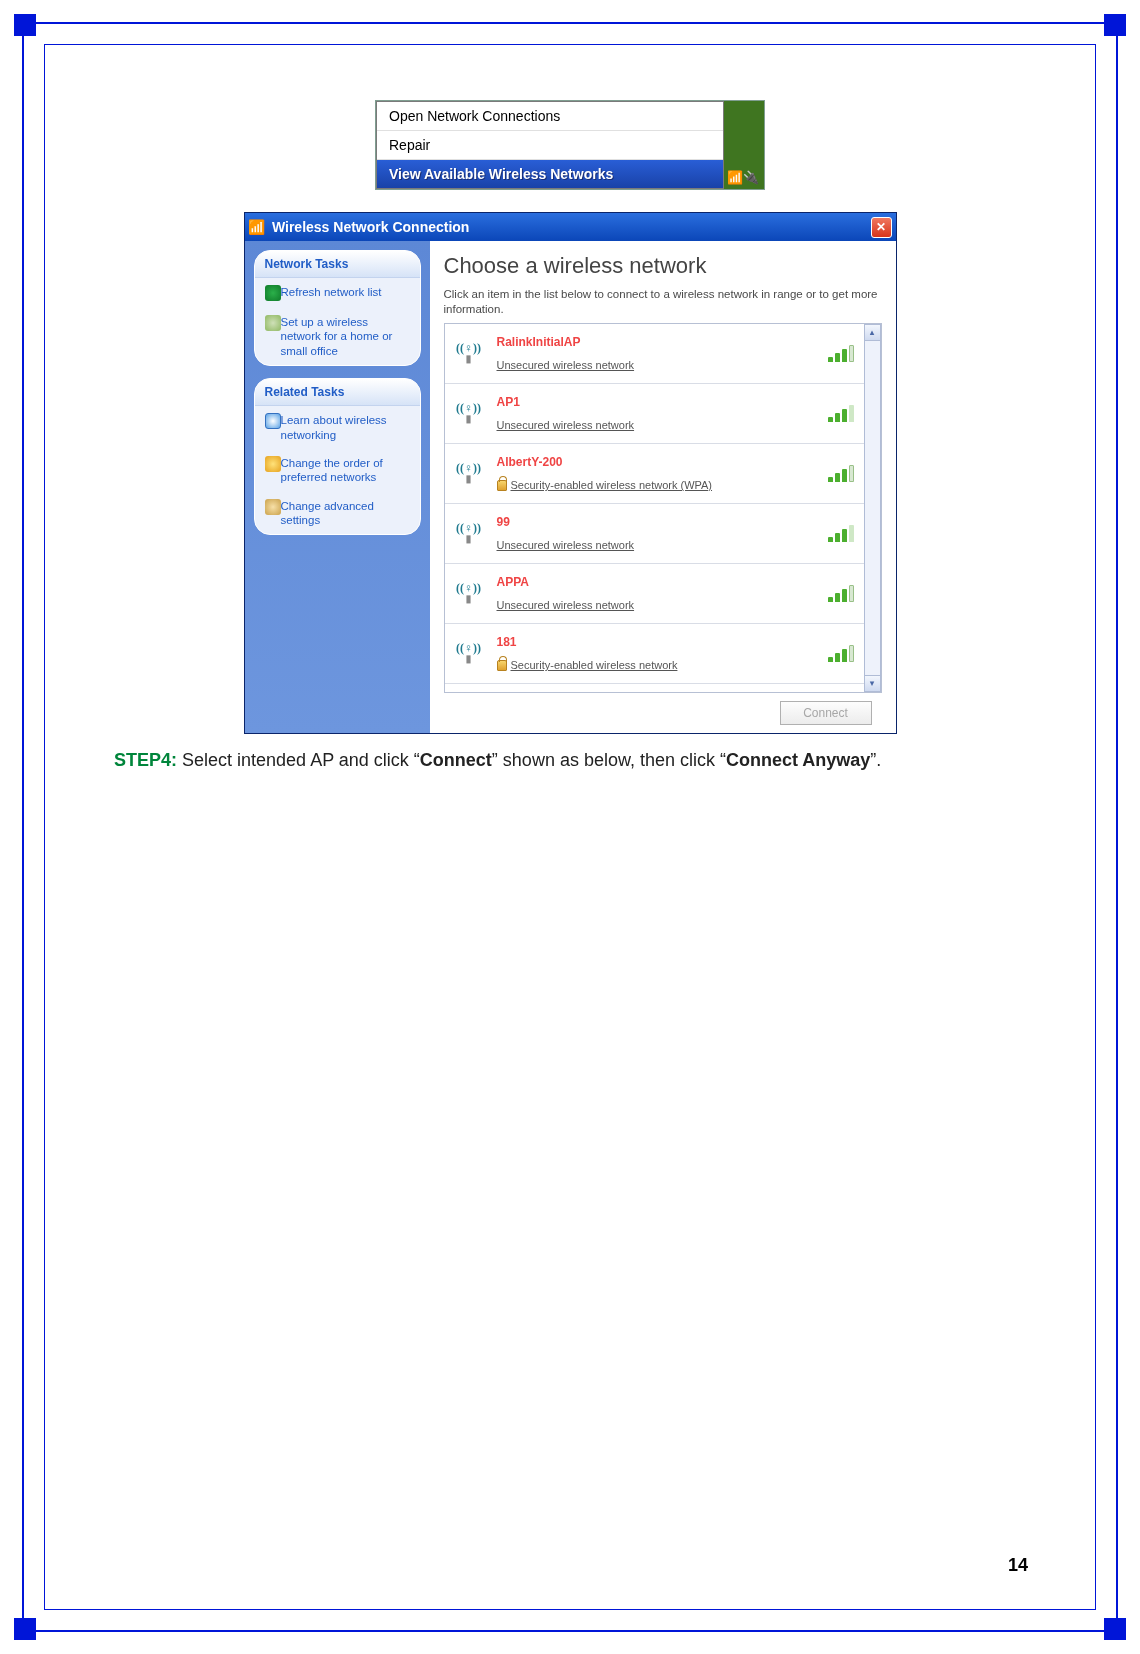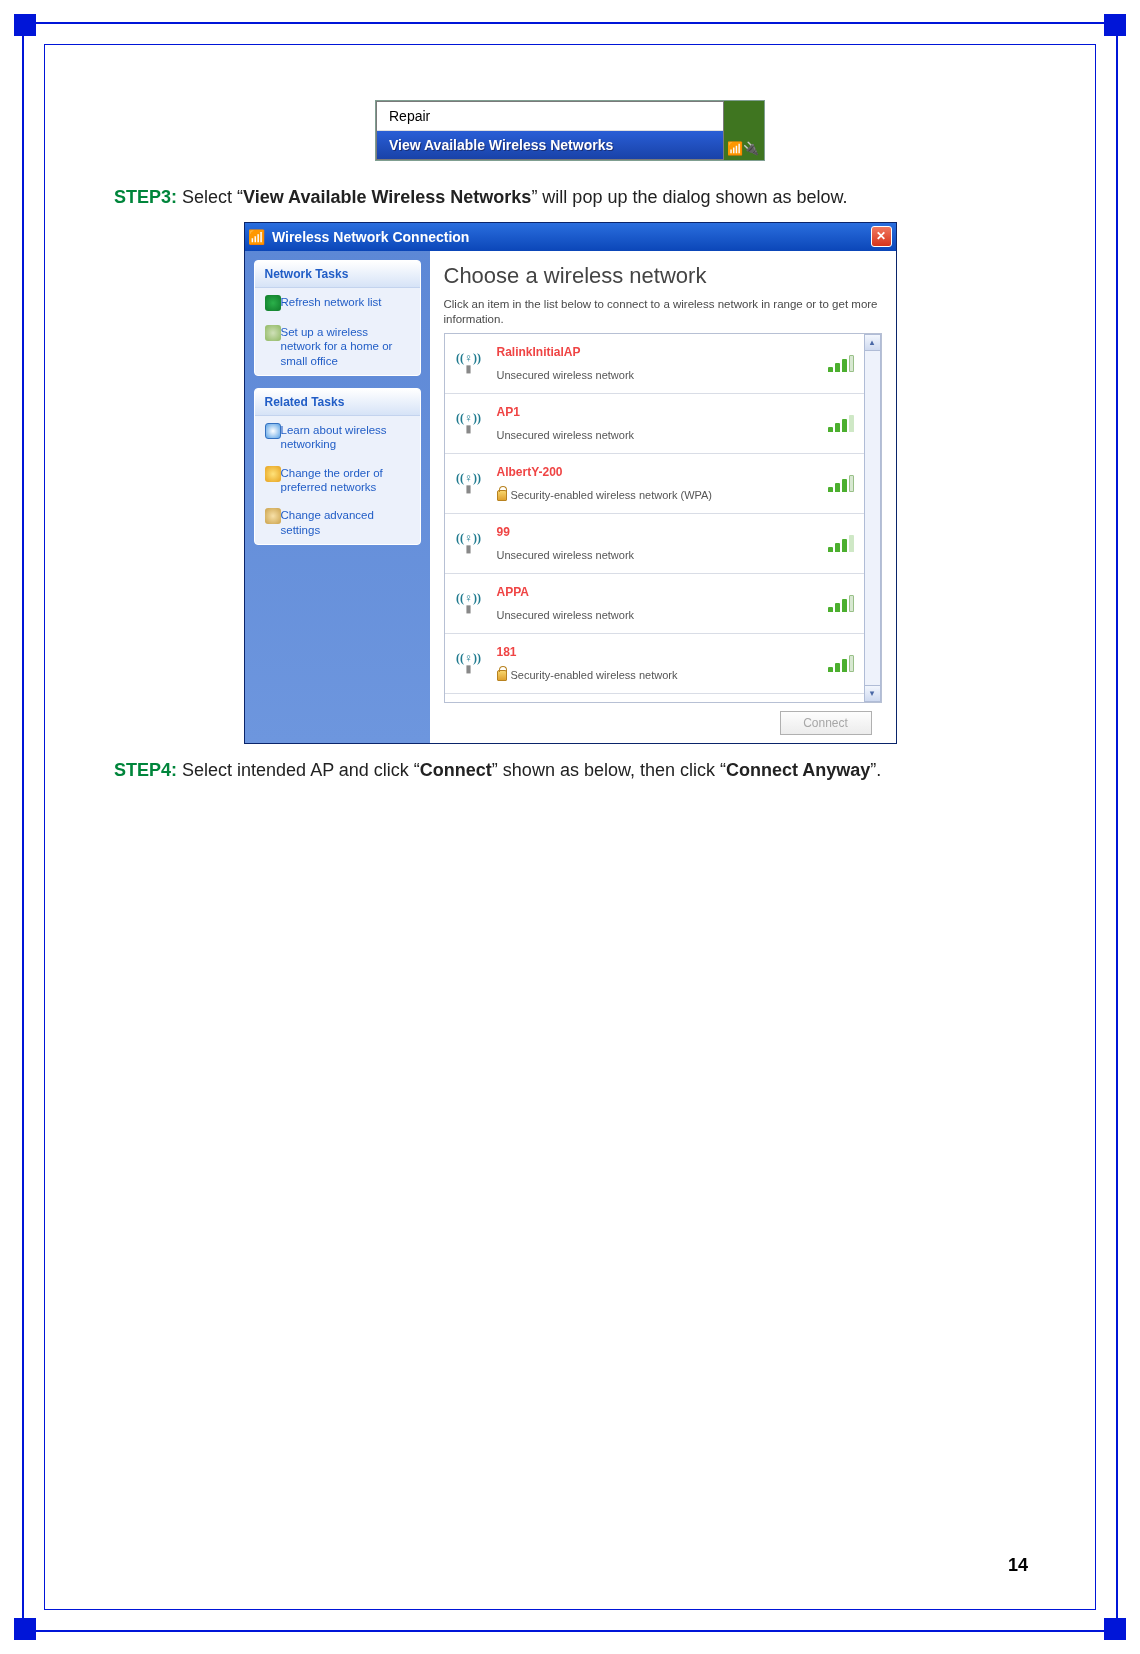--- a/index.html
+++ b/index.html
@@ -114,21 +114,21 @@
     height: 492px;
   }
   .sidebar {
     width: 185px;
     background: linear-gradient(#5d88d6, #6d96de);
     padding: 9px;
   }
   .sb-box {
     background: #ecf1fb;
     border: 1px solid #fff;
-    border-radius: 4px;
+    border-radius: 16px;
     overflow: hidden;
     margin-bottom: 12px;
   }
   .sb-head {
     background: linear-gradient(#fff, #d6e3f7);
     color: #215dc6;
     font-weight: bold;
     font-size: 12px;
     padding: 6px 10px;
     border-bottom: 1px solid #c3d3ee;
@@ -226,20 +226,21 @@
     font-size: 12px;
     color: #ef4444;
   }
   .net-desc {
     font-size: 11px;
     color: #555;
     margin-top: 10px;
     display: flex;
     align-items: center;
     gap: 4px;
+    text-decoration: underline;
   }
   .lock {
     display:inline-block;
     width:10px; height:11px;
     background: linear-gradient(#f8d56c, #e0a22f);
     border:1px solid #b8821f;
     border-radius: 2px 2px 1px 1px;
     position: relative;
   }
   .lock::before{
@@ -301,29 +302,27 @@
 <div class="corner tr"></div>
 <div class="corner bl"></div>
 <div class="corner br"></div>
 <div class="outer-frame"></div>
 <div class="inner-frame"></div>
 
 <div class="content">
 
   <div class="context-menu-wrap">
     <div class="context-menu">
+      <div class="cm-item">Open Network Connections</div>
       <div class="cm-item">Repair</div>
       <div class="cm-item hi">View Available Wireless Networks</div>
     </div>
     <div class="tray-icons">📶🔌</div>
   </div>
 
-  <div class="step-line">
-    <span class="step-label">STEP3:</span><span> Select “</span><span class="b">View Available Wireless Networks</span><span>” will pop up the dialog shown as below.</span>
-  </div>
 
   <div class="dialog">
     <div class="titlebar">
       <span>📶</span>
       <span class="ti">Wireless Network Connection</span>
       <div class="close-btn">✕</div>
     </div>
     <div class="dlg-body">
       <div class="sidebar">
         <div class="sb-box">

